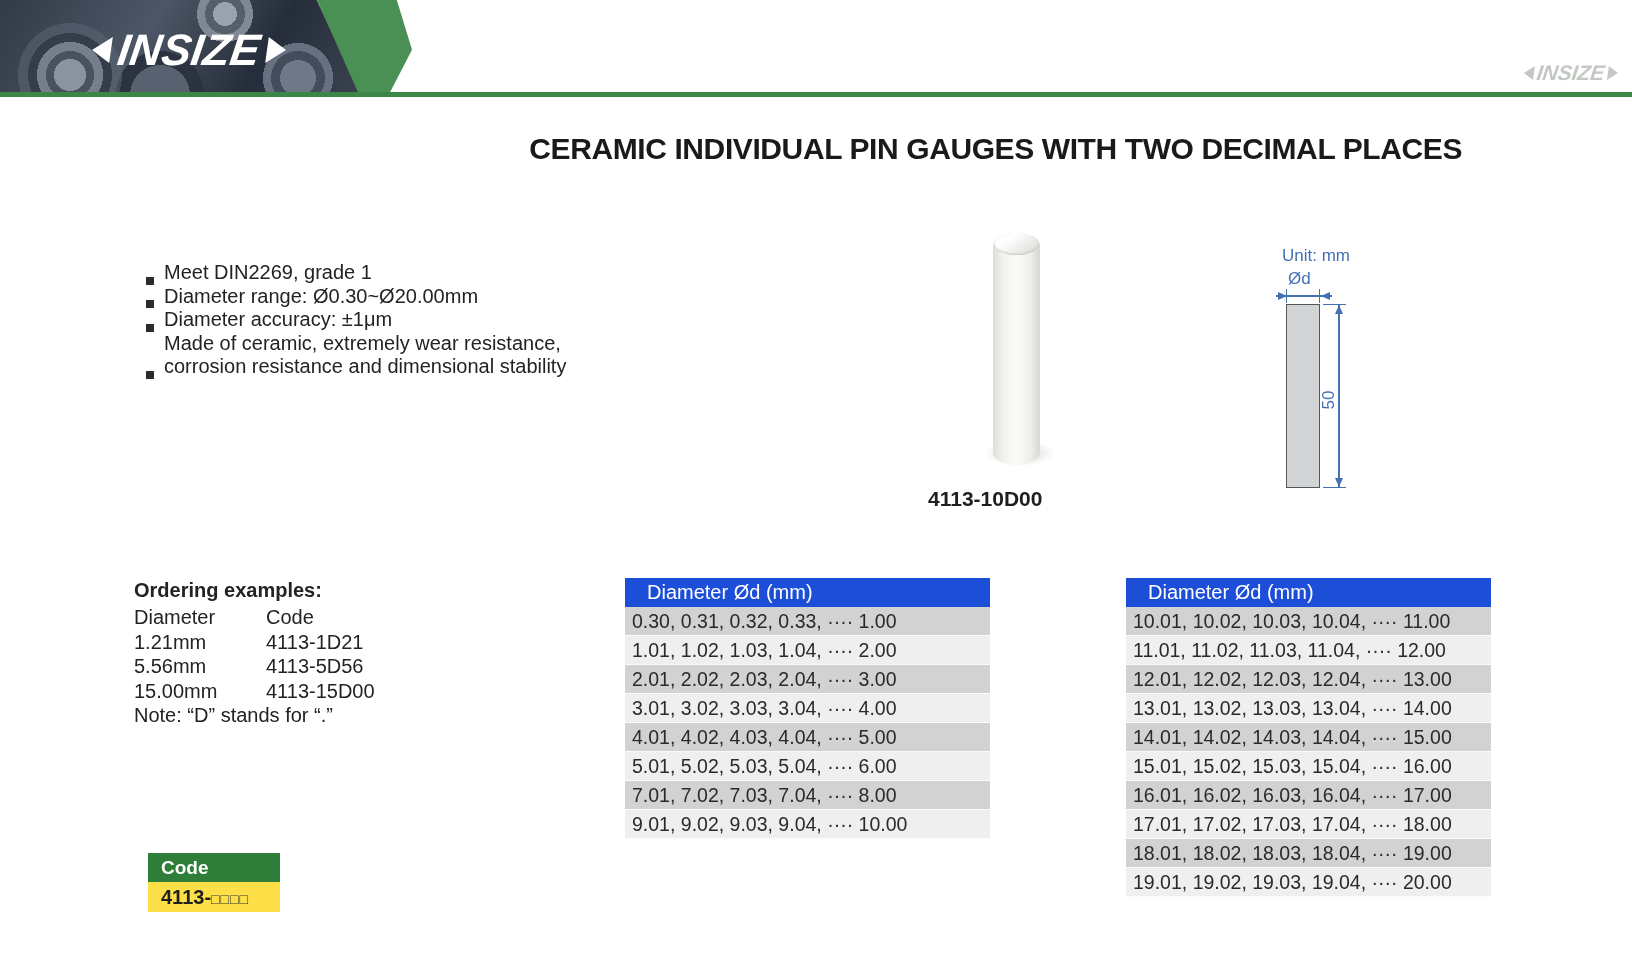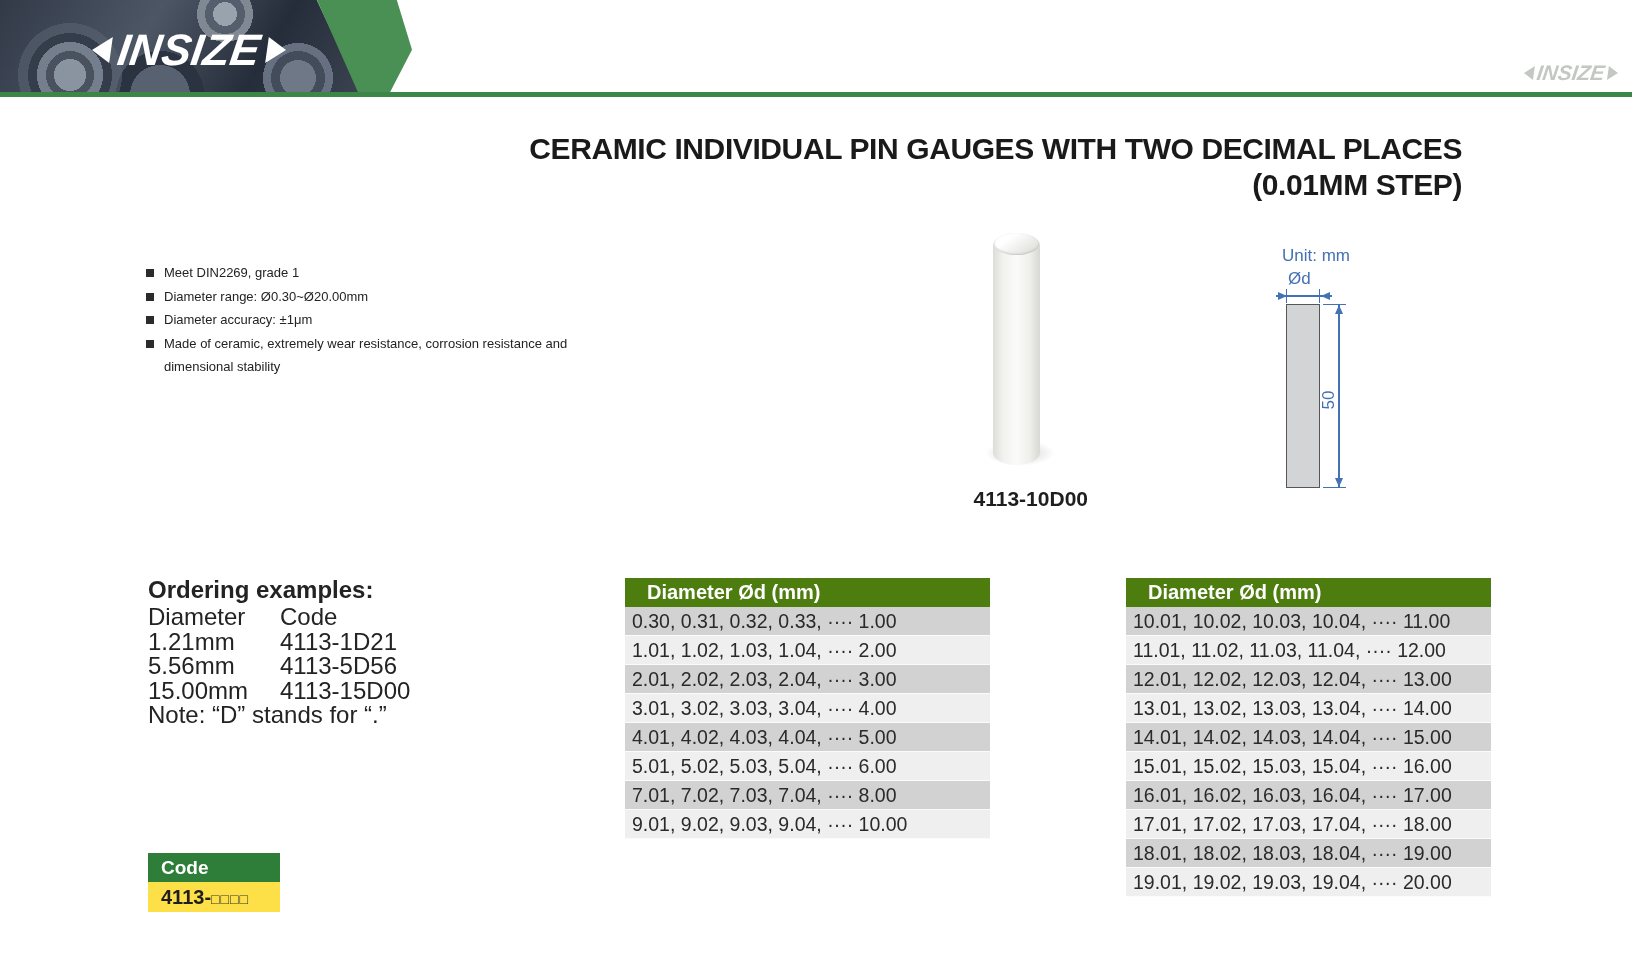--- a/index.html
+++ b/index.html
@@ -33,33 +33,33 @@
   .watermark .txt { color:#c3c8c3; font-size:21px; font-weight:bold; font-style:italic; line-height:1; }
   .wtri-l { width:0; height:0; border-top:7px solid transparent; border-bottom:7px solid transparent; border-right:10px solid #c3c8c3; }
   .wtri-r { width:0; height:0; border-top:7px solid transparent; border-bottom:7px solid transparent; border-left:10px solid #c3c8c3; }
 
   
   .title { position:absolute; right:170px; top:131px; text-align:right; color:#1a1a1a; }
   .title .l1, .title .l2 { font-size:30px; font-weight:bold; letter-spacing:-0.4px; line-height:36px;text-align:right; }
 
   
   .features { position:absolute; left:146px; top:261px; width:445px; }
-  .feature { display:flex; font-size:13px; line-height:23.5px; color:#232323; }
+  .feature { display:flex; font-size:20px; line-height:23.5px; color:#232323;align-items:flex-end; }
   .bullet { flex:0 0 8px; width:8px; height:8px; background:#2b2b2b; margin:8px 10px 0 0; }
 
   
   .pin-shadow { position:absolute; left:985px; top:440px; width:70px; height:26px; border-radius:50%;
                 background:radial-gradient(ellipse, rgba(120,120,120,.35), transparent 70%); }
   .pin { position:absolute; left:993px; top:233px; width:47px; height:232px;
          border-radius:24px / 13px;
          background:linear-gradient(90deg, #dcdcd8 0%, #f2f2ef 22%, #fafaf8 50%, #efefec 78%, #d7d7d3 100%); }
   .pin:before { content:""; position:absolute; left:1px; top:0; width:45px; height:22px; border-radius:50%;
                 background:linear-gradient(145deg, #ffffff 30%, #e3e3df 80%);
                 box-shadow:inset 0 -1px 2px rgba(150,150,150,.45); }
-  .pin-label { position:absolute; left:928px; top:487px; width:160px; text-align:right;
+  .pin-label { position:absolute; left:928px; top:487px; width:160px; text-align:left;
                font-size:21px; font-weight:bold; color:#1e1e1e; }
 
   
   .drw { position:absolute; color:#4470b4; }
   .drw-unit { left:1280px; top:246px; width:72px; text-align:center; font-size:17px; }
   .drw-od   { left:1288px; top:269px; width:32px; text-align:left; font-size:17px; }
   .dline { position:absolute; background:#4470b4; }
   .dim-h  { left:1276px; top:295px; width:56px; height:1.5px; }
   .ext-v1 { left:1286px; top:289px; width:1px; height:14px; }
   .ext-v2 { left:1319px; top:289px; width:1px; height:14px; }
@@ -69,38 +69,38 @@
   .drw-rect { position:absolute; left:1286px; top:304px; width:34px; height:184px;
               background:#d3d4d6; border:1px solid #55565a; }
   .ext-h1 { left:1323px; top:304px; width:23px; height:1px; }
   .ext-h2 { left:1323px; top:487px; width:23px; height:1px; }
   .dim-v  { left:1338px; top:304px; width:1.5px; height:184px; }
   .arr-u { border-left:4px solid transparent; border-right:4px solid transparent; border-bottom:9px solid #4470b4; left:1335px; top:305px; }
   .arr-d { border-left:4px solid transparent; border-right:4px solid transparent; border-top:9px solid #4470b4; left:1335px; top:478px; }
   .drw-50 { left:1312px; top:390px; width:34px; text-align:center; font-size:17px; transform:rotate(-90deg); }
 
   
-  .ordering { position:absolute; left:148px; top:578px; width:330px; font-size:24px; color:#232323; }
+  .ordering { position:absolute; left:134px; top:578px; width:330px; font-size:20px; color:#232323; }
   .ordering .head { font-weight:bold; line-height:24px; margin-bottom:3px; }
   .ord-row { display:grid; grid-template-columns:132px auto; line-height:24.5px; }
   .ord-note { line-height:24.5px; }
 
   
   .code-box { position:absolute; left:148px; top:853px; width:132px; }
   .code-head { background:#2e7d38; color:#fff; font-weight:bold; font-size:19px;
                height:29px; line-height:29px; padding-left:13px; }
   .code-val  { background:#fde047; height:30px; line-height:30px; padding-left:13px;
                font-size:20px; font-weight:bold; color:#1e1e1e; }
   .code-val .boxes { font-size:14px; font-weight:normal; letter-spacing:1px; color:#333; }
 
   
   .dtable { position:absolute; top:578px; width:365px; }
   .dtable.t1 { left:625px; }
   .dtable.t2 { left:1126px; }
-  .dt-head { background:#4d7c0f; color:#fff; font-weight:bold; font-size:20px;
+  .dt-head { background:#1d4ed8; color:#fff; font-weight:normal; font-size:20px;
              height:29px; line-height:29px; padding-left:22px; }
   .trow { height:29px; line-height:28px; padding-left:7px; font-size:19.5px; color:#2a2a2a;
           border-bottom:1px solid #fbfbfb; }
   .trow:nth-child(odd)  { background:#d2d2d2; }
   .trow:nth-child(even) { background:#efefef; }
 </style>
 </head>
 <body>
 
 <div class="green-line"></div>
@@ -114,21 +114,20 @@
 </div>
 
 <div class="watermark">
   <span class="wtri-l"></span>
   <span class="txt">INSIZE</span>
   <span class="wtri-r"></span>
 </div>
 
 <div class="title">
   <div class="l1">CERAMIC INDIVIDUAL PIN GAUGES WITH TWO DECIMAL PLACES</div>
-  <div class="l2">(0.01MM STEP)</div>
 </div>
 
 <div class="features">
   <div class="feature">
     <span class="bullet"></span>
     <span>Meet DIN2269, grade 1</span>
   </div>
   <div class="feature">
     <span class="bullet"></span>
     <span>Diameter range: Ø0.30~Ø20.00mm</span>

